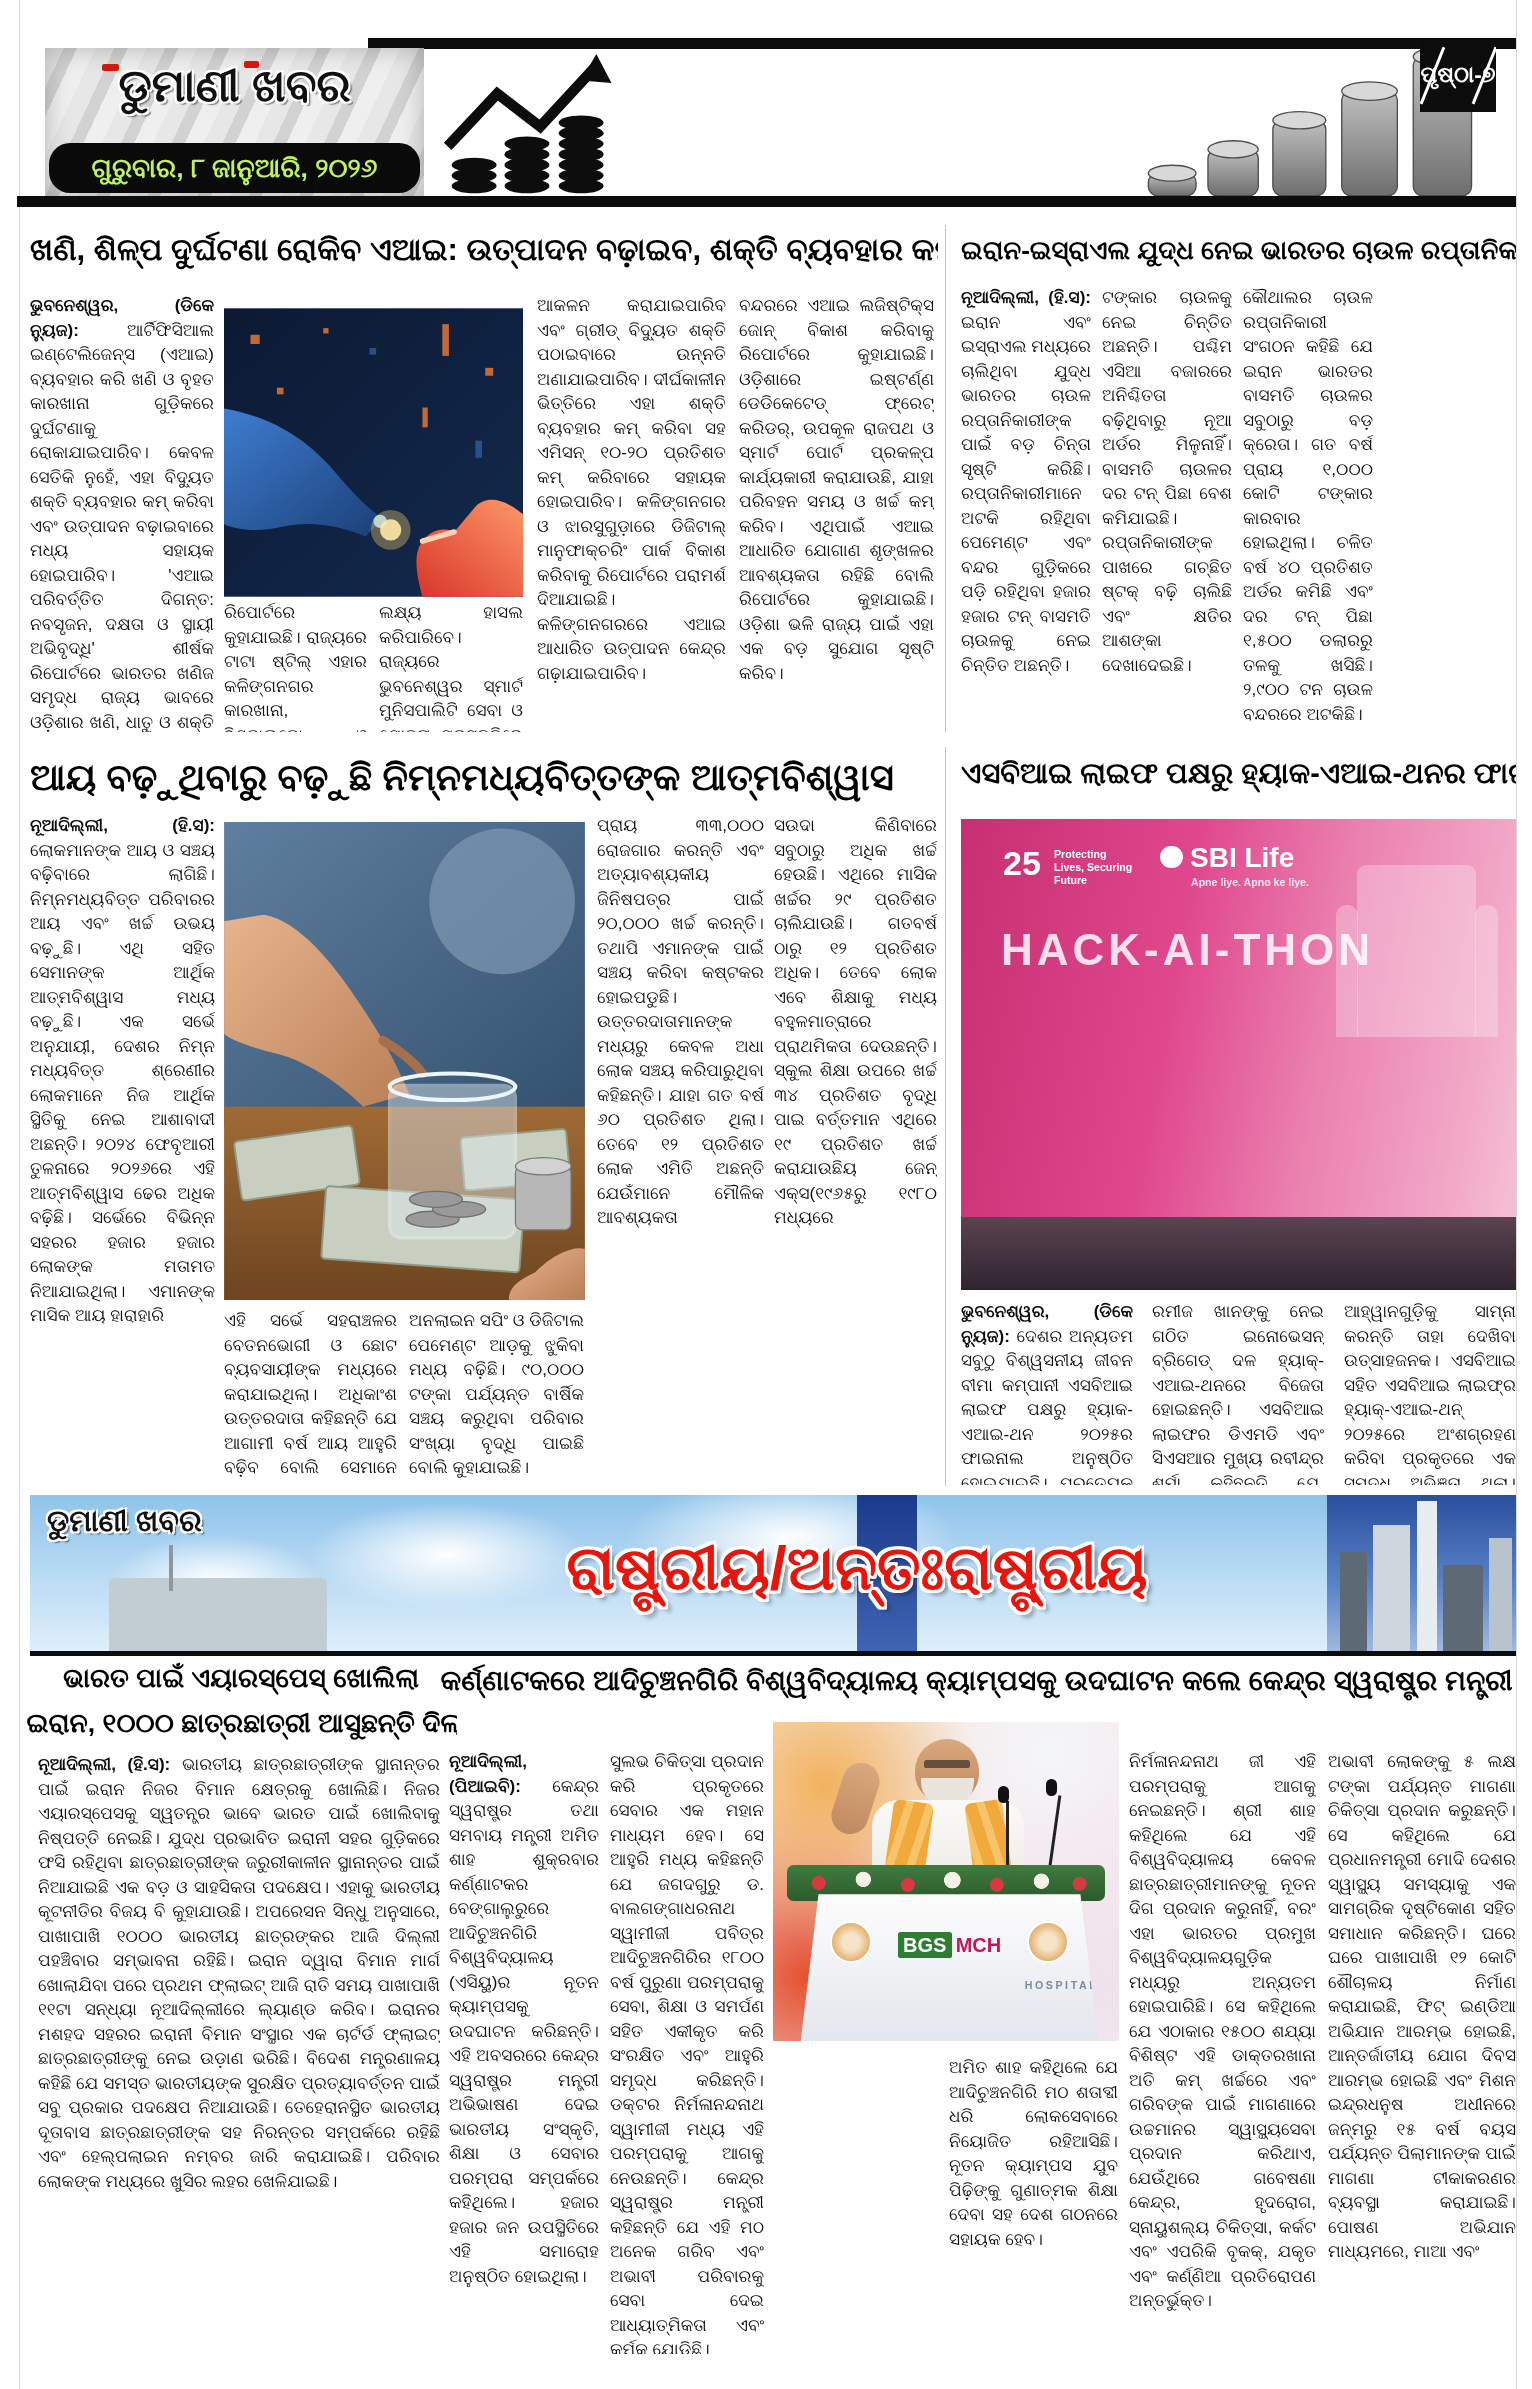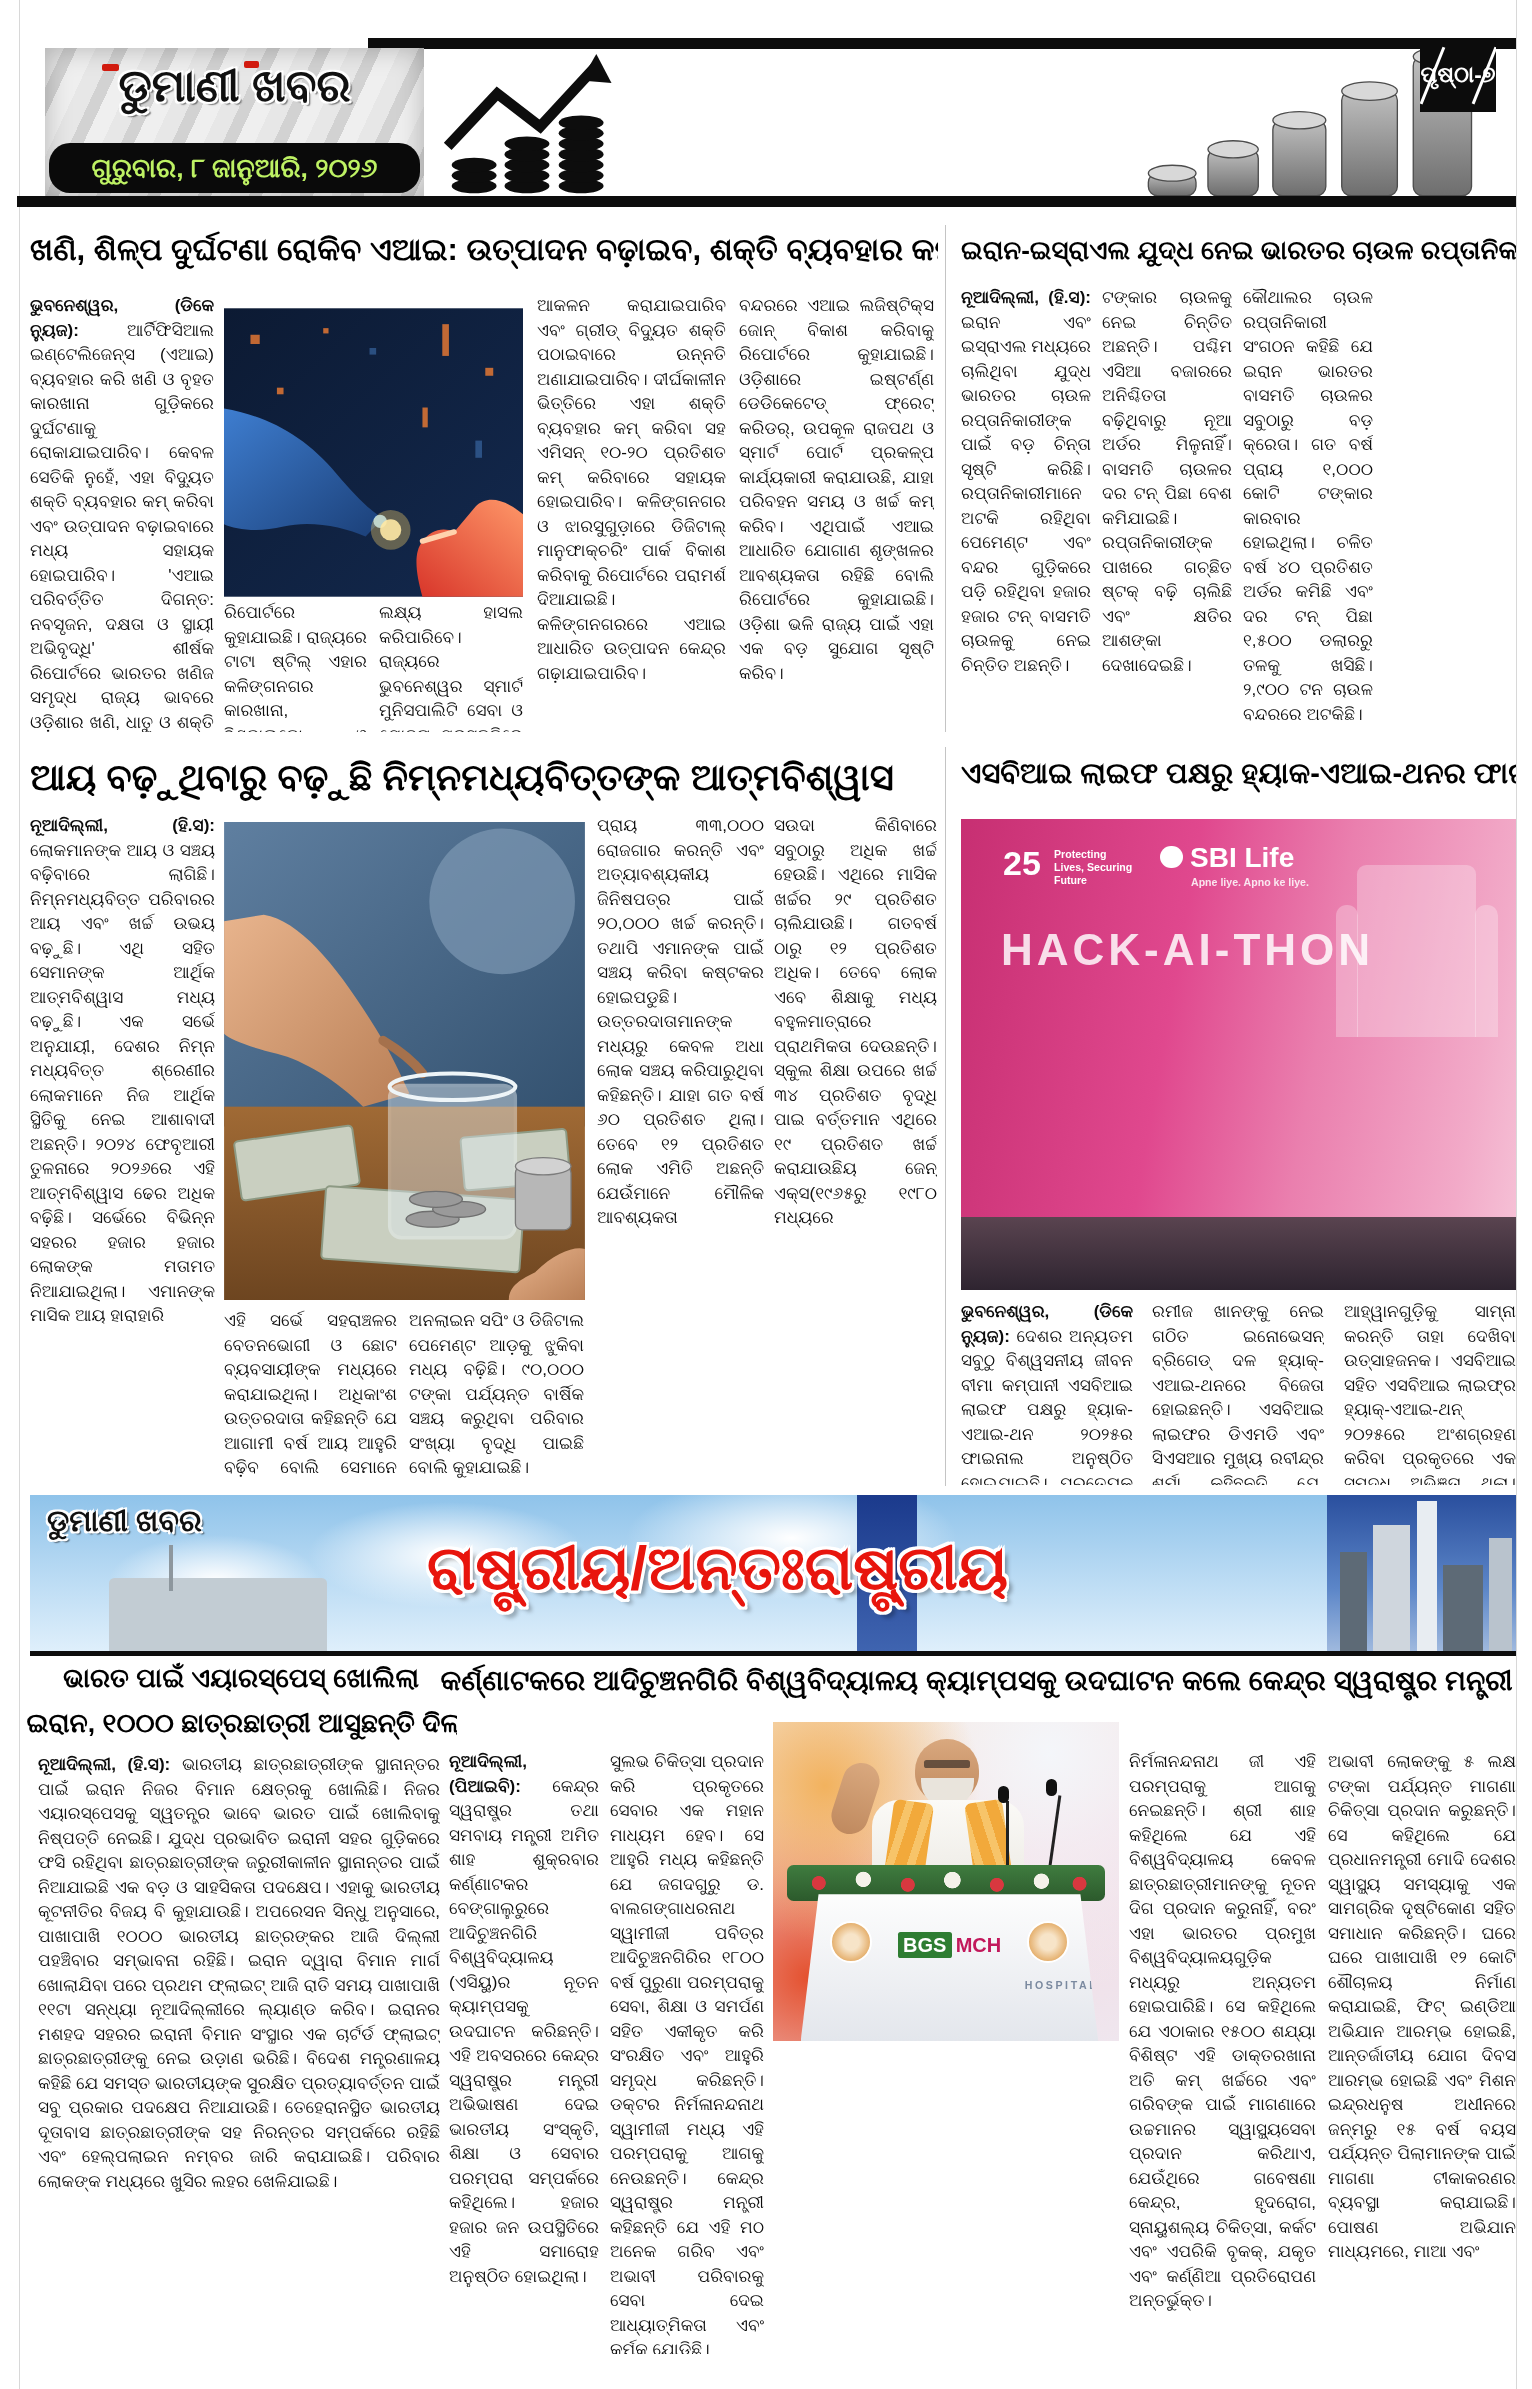--- a/index.html
+++ b/index.html
@@ -313,21 +313,21 @@
     <div class="abs" style="left:139px;bottom:60px;width:4px;height:46px;background:#8d979e;"></div>
     <div class="abs" style="left:1297px;top:0;width:189px;height:100%;background:linear-gradient(180deg,#2a4f9e 0%,#5c86c8 60%,#9fb9de 100%);">
       <div class="tower" style="left:13.2px;bottom:0;width:26.5px;height:99px;"></div>
       <div class="tower" style="left:46px;bottom:0;width:37px;height:126px;background:#cfd6dd;"></div>
       <div class="tower" style="left:90px;bottom:0;width:20px;height:150px;background:#e8edf2;"></div>
       <div class="tower" style="left:116px;bottom:0;width:40px;height:86px;"></div>
       <div class="tower" style="left:162px;bottom:0;width:22.5px;height:113px;background:#b9c3cd;"></div>
     </div>
     <div class="abs" style="left:827px;top:0;width:60px;height:100%;background:linear-gradient(180deg,#1b3a8c,#3f64b0);"></div>
     <div class="abs logotext" style="left:17px;top:9.3px;font-size:30px;">ଡୁମାଣୀ ଖବର</div>
-    <div class="abs bannertitle" style="left:397px;top:38px;width:860px;text-align:left;font-size:61px;">ରାଷ୍ଟ୍ରୀୟ/ଅନ୍ତଃରାଷ୍ଟ୍ରୀୟ</div>
+    <div class="abs bannertitle" style="left:397px;top:38px;width:860px;text-align:center;font-size:61px;">ରାଷ୍ଟ୍ରୀୟ/ଅନ୍ତଃରାଷ୍ଟ୍ରୀୟ</div>
   </div>
 
   <div class="abs hl2" style="left:36px;top:1657px;width:410px;height:42px;line-height:42px;font-size:26.5px;white-space:nowrap;">ଭାରତ ପାଇଁ ଏୟାରସ୍ପେସ୍ ଖୋଲିଲା</div>
   <div class="abs hl2" style="left:26.5px;top:1702px;width:430px;height:42px;line-height:42px;font-size:26.5px;white-space:nowrap;">ଇରାନ, ୧୦୦୦ ଛାତ୍ରଛାତ୍ରୀ ଆସୁଛନ୍ତି ଦିଲ୍ଲୀ</div>
   <div class="abs bt" style="left:38px;top:1753px;width:402px;height:600px;">
     <p><b>ନୂଆଦିଲ୍ଲୀ, (ହି.ସ):</b> <span>ଭାରତୀୟ ଛାତ୍ରଛାତ୍ରୀଙ୍କ ସ୍ଥାନାନ୍ତର ପାଇଁ ଇରାନ ନିଜର ବିମାନ କ୍ଷେତ୍ରକୁ ଖୋଲିଛି। ନିଜର ଏୟାରସ୍ପେସକୁ ସ୍ୱତନ୍ତ୍ର ଭାବେ ଭାରତ ପାଇଁ ଖୋଲିବାକୁ ନିଷ୍ପତ୍ତି ନେଇଛି। ଯୁଦ୍ଧ ପ୍ରଭାବିତ ଇରାନୀ ସହର ଗୁଡ଼ିକରେ ଫସି ରହିଥିବା ଛାତ୍ରଛାତ୍ରୀଙ୍କ ଜରୁରୀକାଳୀନ ସ୍ଥାନାନ୍ତର ପାଇଁ ନିଆଯାଇଛି ଏକ ବଡ଼ ଓ ସାହସିକତା ପଦକ୍ଷେପ। ଏହାକୁ ଭାରତୀୟ କୂଟନୀତିର ବିଜୟ ବି କୁହାଯାଉଛି। ଅପରେସନ ସିନ୍ଧୁ ଅନୁସାରେ, ପାଖାପାଖି ୧୦୦୦ ଭାରତୀୟ ଛାତ୍ରଙ୍କର ଆଜି ଦିଲ୍ଲୀ ପହଞ୍ଚିବାର ସମ୍ଭାବନା ରହିଛି। ଇରାନ ଦ୍ୱାରା ବିମାନ ମାର୍ଗ ଖୋଲାଯିବା ପରେ ପ୍ରଥମ ଫ୍ଲାଇଟ୍ ଆଜି ରାତି ସମୟ ପାଖାପାଖି ୧୧ଟା ସନ୍ଧ୍ୟା ନୂଆଦିଲ୍ଲୀରେ ଲ୍ୟାଣ୍ଡ କରିବ। ଇରାନର ମଶହଦ ସହରର ଇରାନୀ ବିମାନ ସଂସ୍ଥାର ଏକ ଚାର୍ଟର୍ଡ ଫ୍ଲାଇଟ୍ ଛାତ୍ରଛାତ୍ରୀଙ୍କୁ ନେଇ ଉଡ଼ାଣ ଭରିଛି। ବିଦେଶ ମନ୍ତ୍ରଣାଳୟ କହିଛି ଯେ ସମସ୍ତ ଭାରତୀୟଙ୍କ ସୁରକ୍ଷିତ ପ୍ରତ୍ୟାବର୍ତ୍ତନ ପାଇଁ ସବୁ ପ୍ରକାର ପଦକ୍ଷେପ ନିଆଯାଉଛି। ତେହେରାନସ୍ଥିତ ଭାରତୀୟ ଦୂତାବାସ ଛାତ୍ରଛାତ୍ରୀଙ୍କ ସହ ନିରନ୍ତର ସମ୍ପର୍କରେ ରହିଛି ଏବଂ ହେଲ୍ପଲାଇନ ନମ୍ବର ଜାରି କରାଯାଇଛି। ପରିବାର ଲୋକଙ୍କ ମଧ୍ୟରେ ଖୁସିର ଲହର ଖେଳିଯାଇଛି।</span></p>
   </div>
 
   <div class="abs hl2" style="left:437px;top:1660px;width:1079px;height:42px;line-height:42px;font-size:28px;white-space:nowrap;">କର୍ଣ୍ଣାଟକରେ ଆଦିଚୁଞ୍ଚନଗିରି ବିଶ୍ୱବିଦ୍ୟାଳୟ କ୍ୟାମ୍ପସକୁ ଉଦଘାଟନ କଲେ କେନ୍ଦ୍ର ସ୍ୱରାଷ୍ଟ୍ର ମନ୍ତ୍ରୀ</div>
 
@@ -356,18 +356,19 @@
       <div class="medal" style="left:10%;top:18%;"></div>
       <div class="medal" style="right:10%;top:18%;"></div>
       <div class="bgs-row">
         <span class="bgs-box" style="background:#2e7d32;">BGS</span>
         <span style="color:#c2185b;font-size:20px;font-weight:900;">MCH</span>
       </div>
       <div style="position:absolute;top:58%;left:0;right:0;text-align:right;color:#7b8aa0;font-weight:bold;font-size:10.6px;letter-spacing:2.6px;">HOSPITAL</div>
     </div>
   </div>
 
+  <div class="caption-col bt" style="left:949px;top:2056px;width:169px;height:298px;">ଅମିତ ଶାହ କହିଥିଲେ ଯେ ଆଦିଚୁଞ୍ଚନଗିରି ମଠ ଶତାବ୍ଦୀ ଧରି ଲୋକସେବାରେ ନିୟୋଜିତ ରହିଆସିଛି। ନୂତନ କ୍ୟାମ୍ପସ ଯୁବ ପିଢ଼ିଙ୍କୁ ଗୁଣାତ୍ମକ ଶିକ୍ଷା ଦେବା ସହ ଦେଶ ଗଠନରେ ସହାୟକ ହେବ।</div>
 
   <div class="abs bt" style="left:1129px;top:1750px;width:187px;height:604px;">ନିର୍ମଳାନନ୍ଦନାଥ ଜୀ ଏହି ପରମ୍ପରାକୁ ଆଗକୁ ନେଇଛନ୍ତି। ଶ୍ରୀ ଶାହ କହିଥିଲେ ଯେ ଏହି ବିଶ୍ୱବିଦ୍ୟାଳୟ କେବଳ ଛାତ୍ରଛାତ୍ରୀମାନଙ୍କୁ ନୂତନ ଦିଗ ପ୍ରଦାନ କରୁନାହିଁ, ବରଂ ଏହା ଭାରତର ପ୍ରମୁଖ ବିଶ୍ୱବିଦ୍ୟାଳୟଗୁଡ଼ିକ ମଧ୍ୟରୁ ଅନ୍ୟତମ ହୋଇପାରିଛି। ସେ କହିଥିଲେ ଯେ ଏଠାକାର ୧୫୦୦ ଶଯ୍ୟା ବିଶିଷ୍ଟ ଏହି ଡାକ୍ତରଖାନା ଅତି କମ୍ ଖର୍ଚ୍ଚରେ ଏବଂ ଗରିବଙ୍କ ପାଇଁ ମାଗଣାରେ ଉଚ୍ଚମାନର ସ୍ୱାସ୍ଥ୍ୟସେବା ପ୍ରଦାନ କରିଥାଏ, ଯେଉଁଥିରେ ଗବେଷଣା କେନ୍ଦ୍ର, ହୃଦରୋଗ, ସ୍ନାୟୁଶଲ୍ୟ ଚିକିତ୍ସା, କର୍କଟ ଏବଂ ଏପରିକି ବୃକକ୍, ଯକୃତ ଏବଂ କର୍ଣ୍ଣିଆ ପ୍ରତିରୋପଣ ଅନ୍ତର୍ଭୁକ୍ତ।</div>
   <div class="abs bt" style="left:1328px;top:1750px;width:188px;height:604px;">ଅଭାବୀ ଲୋକଙ୍କୁ ୫ ଲକ୍ଷ ଟଙ୍କା ପର୍ଯ୍ୟନ୍ତ ମାଗଣା ଚିକିତ୍ସା ପ୍ରଦାନ କରୁଛନ୍ତି। ସେ କହିଥିଲେ ଯେ ପ୍ରଧାନମନ୍ତ୍ରୀ ମୋଦି ଦେଶର ସ୍ୱାସ୍ଥ୍ୟ ସମସ୍ୟାକୁ ଏକ ସାମଗ୍ରିକ ଦୃଷ୍ଟିକୋଣ ସହିତ ସମାଧାନ କରିଛନ୍ତି। ଘରେ ଘରେ ପାଖାପାଖି ୧୨ କୋଟି ଶୌଚାଳୟ ନିର୍ମାଣ କରାଯାଇଛି, ଫିଟ୍ ଇଣ୍ଡିଆ ଅଭିଯାନ ଆରମ୍ଭ ହୋଇଛି, ଆନ୍ତର୍ଜାତୀୟ ଯୋଗ ଦିବସ ଆରମ୍ଭ ହୋଇଛି ଏବଂ ମିଶନ ଇନ୍ଦ୍ରଧନୁଷ ଅଧୀନରେ ଜନ୍ମରୁ ୧୫ ବର୍ଷ ବୟସ ପର୍ଯ୍ୟନ୍ତ ପିଲାମାନଙ୍କ ପାଇଁ ମାଗଣା ଟୀକାକରଣର ବ୍ୟବସ୍ଥା କରାଯାଇଛି। ପୋଷଣ ଅଭିଯାନ ମାଧ୍ୟମରେ, ମାଆ ଏବଂ</div>
 
 </div>
 
 
 </body></html>

